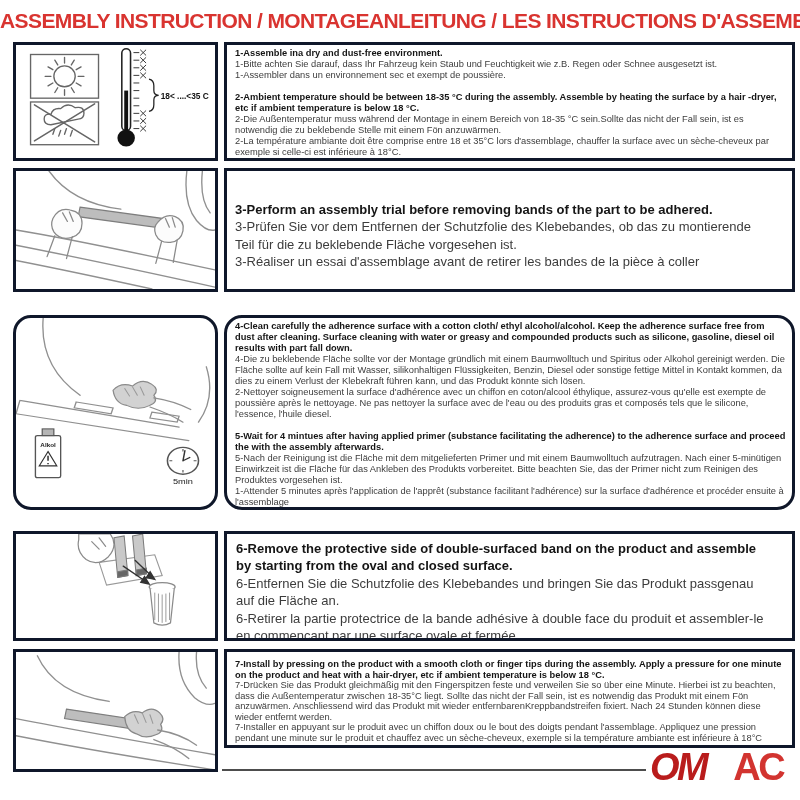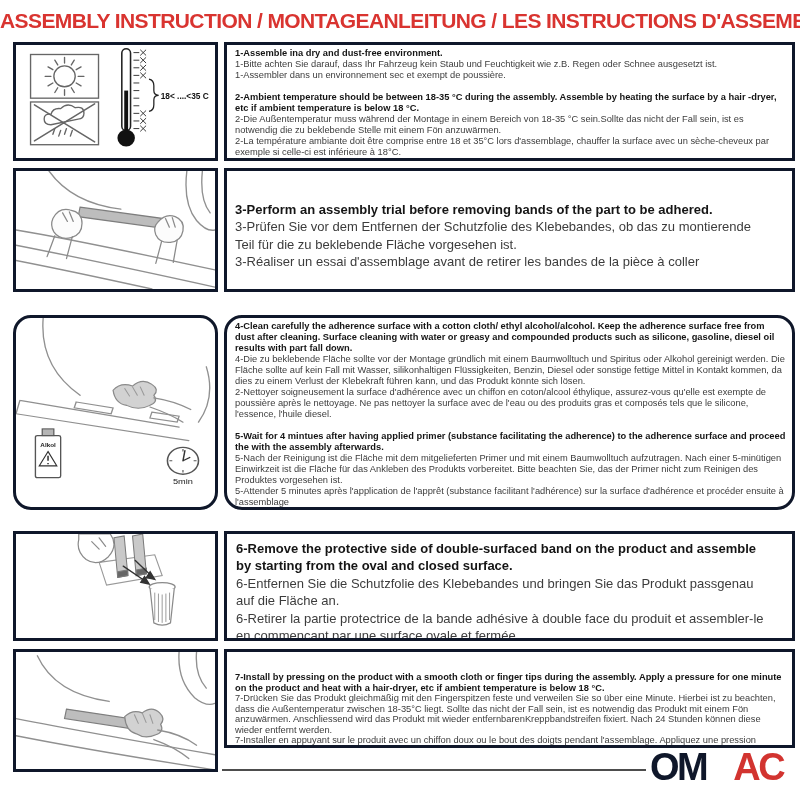--- a/index.html
+++ b/index.html
@@ -9,30 +9,30 @@
          font-weight:bold;font-size:21px;letter-spacing:-0.6px;color:#d93430;white-space:nowrap;}
   .box{position:absolute;border:3px solid #0f172a;box-sizing:border-box;background:#fff;overflow:hidden;}
   .tbox p{margin:0;font-size:9.3px;line-height:11px;color:#3c3c3c;}
   .tbox p.b{font-weight:bold;color:#151515;}
   .tbox p.gap{margin-top:11px;}
   .tbox.big p{font-size:13px;line-height:17.4px;max-width:530px;}
   .tbox.tight p{line-height:10.5px;}
   .pad-sm{padding:3px 6px 0 8px;}
   .pad-r2{padding:30px 18px 0 8px;}
   .pad-r4{padding:6px 6px 0 8px;}
-  .pad-r5{padding:20px 6px 0 8px;}
+  .pad-r5{padding:7px 6px 0 8px;}
   
   .r1{top:42px;height:119px;} .r2{top:168px;height:124px;} .r3{top:315px;height:195px;border-radius:18px;}
   .r4{top:531px;height:110px;padding-left:9px;} .r5{top:649px;}
   .lbox{left:13px;width:205px;} .rbox{left:224px;width:571px;}
   .r5l{height:123px;} .r5r{height:99px;}
   svg{display:block;width:100%;height:100%;}
   svg text{font-family:"Liberation Sans",sans-serif;}
   .logo{position:absolute;left:650px;top:746px;font-size:38px;font-weight:bold;letter-spacing:-2.5px;white-space:nowrap;}
-  .logo .lb{color:#0f172a;} .logo .lr{color:#d23430;margin-left:27px;}
+  .logo .lb{color:#b91c1c;font-style:italic;} .logo .lr{color:#d23430;margin-left:27px;}
   .logo-line{position:absolute;left:222px;top:769px;width:424px;height:2px;background:#4d4d4d;}
 </style>
 </head>
 <body>
 
 <div class="page">
 
   <div class="title">ASSEMBLY INSTRUCTION / MONTAGEANLEITUNG / LES INSTRUCTIONS D'ASSEMBLAGE</div>
 
   <div class="box lbox r1">
@@ -124,21 +124,21 @@
         <text x="172" y="198" font-size="9.5" fill="#222" text-anchor="middle">5min</text>
       </g>
     </svg>
   </div>
   <div class="box rbox r3 tbox pad-sm">
     <p class="b">4-Clean carefully the adherence surface with a cotton cloth/ ethyl alcohol/alcohol. Keep the adherence surface free from dust after cleaning. Surface cleaning with water or greasy and compounded products such as silicone, gasoline, diesel oil results with part fall down.</p>
     <p>4-Die zu beklebende Fläche sollte vor der Montage gründlich mit einem Baumwolltuch und Spiritus oder Alkohol gereinigt werden. Die Fläche sollte auf kein Fall mit Wasser, silikonhaltigen Flüssigkeiten, Benzin, Diesel oder sonstige fettige Mittel in Kontakt kommen, da dies zu einem Verlust der Klebekraft führen kann, und das Produkt könnte sich lösen.</p>
     <p>2-Nettoyer soigneusement la surface d'adhérence avec un chiffon en coton/alcool éthylique, assurez-vous qu'elle est exempte de poussière après le nettoyage. Ne pas nettoyer la surface avec de l'eau ou des produits gras et composés tels que le silicone, l'essence, l'huile diesel.</p>
     <p class="b gap">5-Wait for 4 mintues after having applied primer (substance facilitating the adherence) to the adherence surface and proceed the with the assembly afterwards.</p>
     <p>5-Nach der Reinigung ist die Fläche mit dem mitgelieferten Primer und mit einem Baumwolltuch aufzutragen. Nach einer 5-minütigen Einwirkzeit ist die Fläche für das Ankleben des Produkts vorbereitet. Bitte beachten Sie, das der Primer nicht zum Reinigen des Produktes vorgesehen ist.</p>
-    <p>5-Attender 5 minutes après l'application de l'apprêt (substance facilitant l'adhérence) sur la surface d'adhérence et procéder ensuite à l'assemblage</p>
+    <p>1-Attender 5 minutes après l'application de l'apprêt (substance facilitant l'adhérence) sur la surface d'adhérence et procéder ensuite à l'assemblage</p>
   </div>
 
   <div class="box lbox r4">
     <svg viewBox="0 0 205 110" preserveAspectRatio="none">
       <polyline points="80,30 140,22 148,44 88,54 80,30" fill="none" stroke="#999" stroke-width="1.2"></polyline>
       <g stroke="#7a7a7a" stroke-width="1.1">
         <polygon points="96,4 107,2 111,44 100,46" fill="#c9c9c9"></polygon>
         <polygon points="100,40 111,38 111,44 100,46" fill="#666"></polygon>
         <polygon points="116,2 127,0 131,42 120,44" fill="#c9c9c9"></polygon>
         <polygon points="120,38 131,36 131,42 120,44" fill="#666"></polygon>

